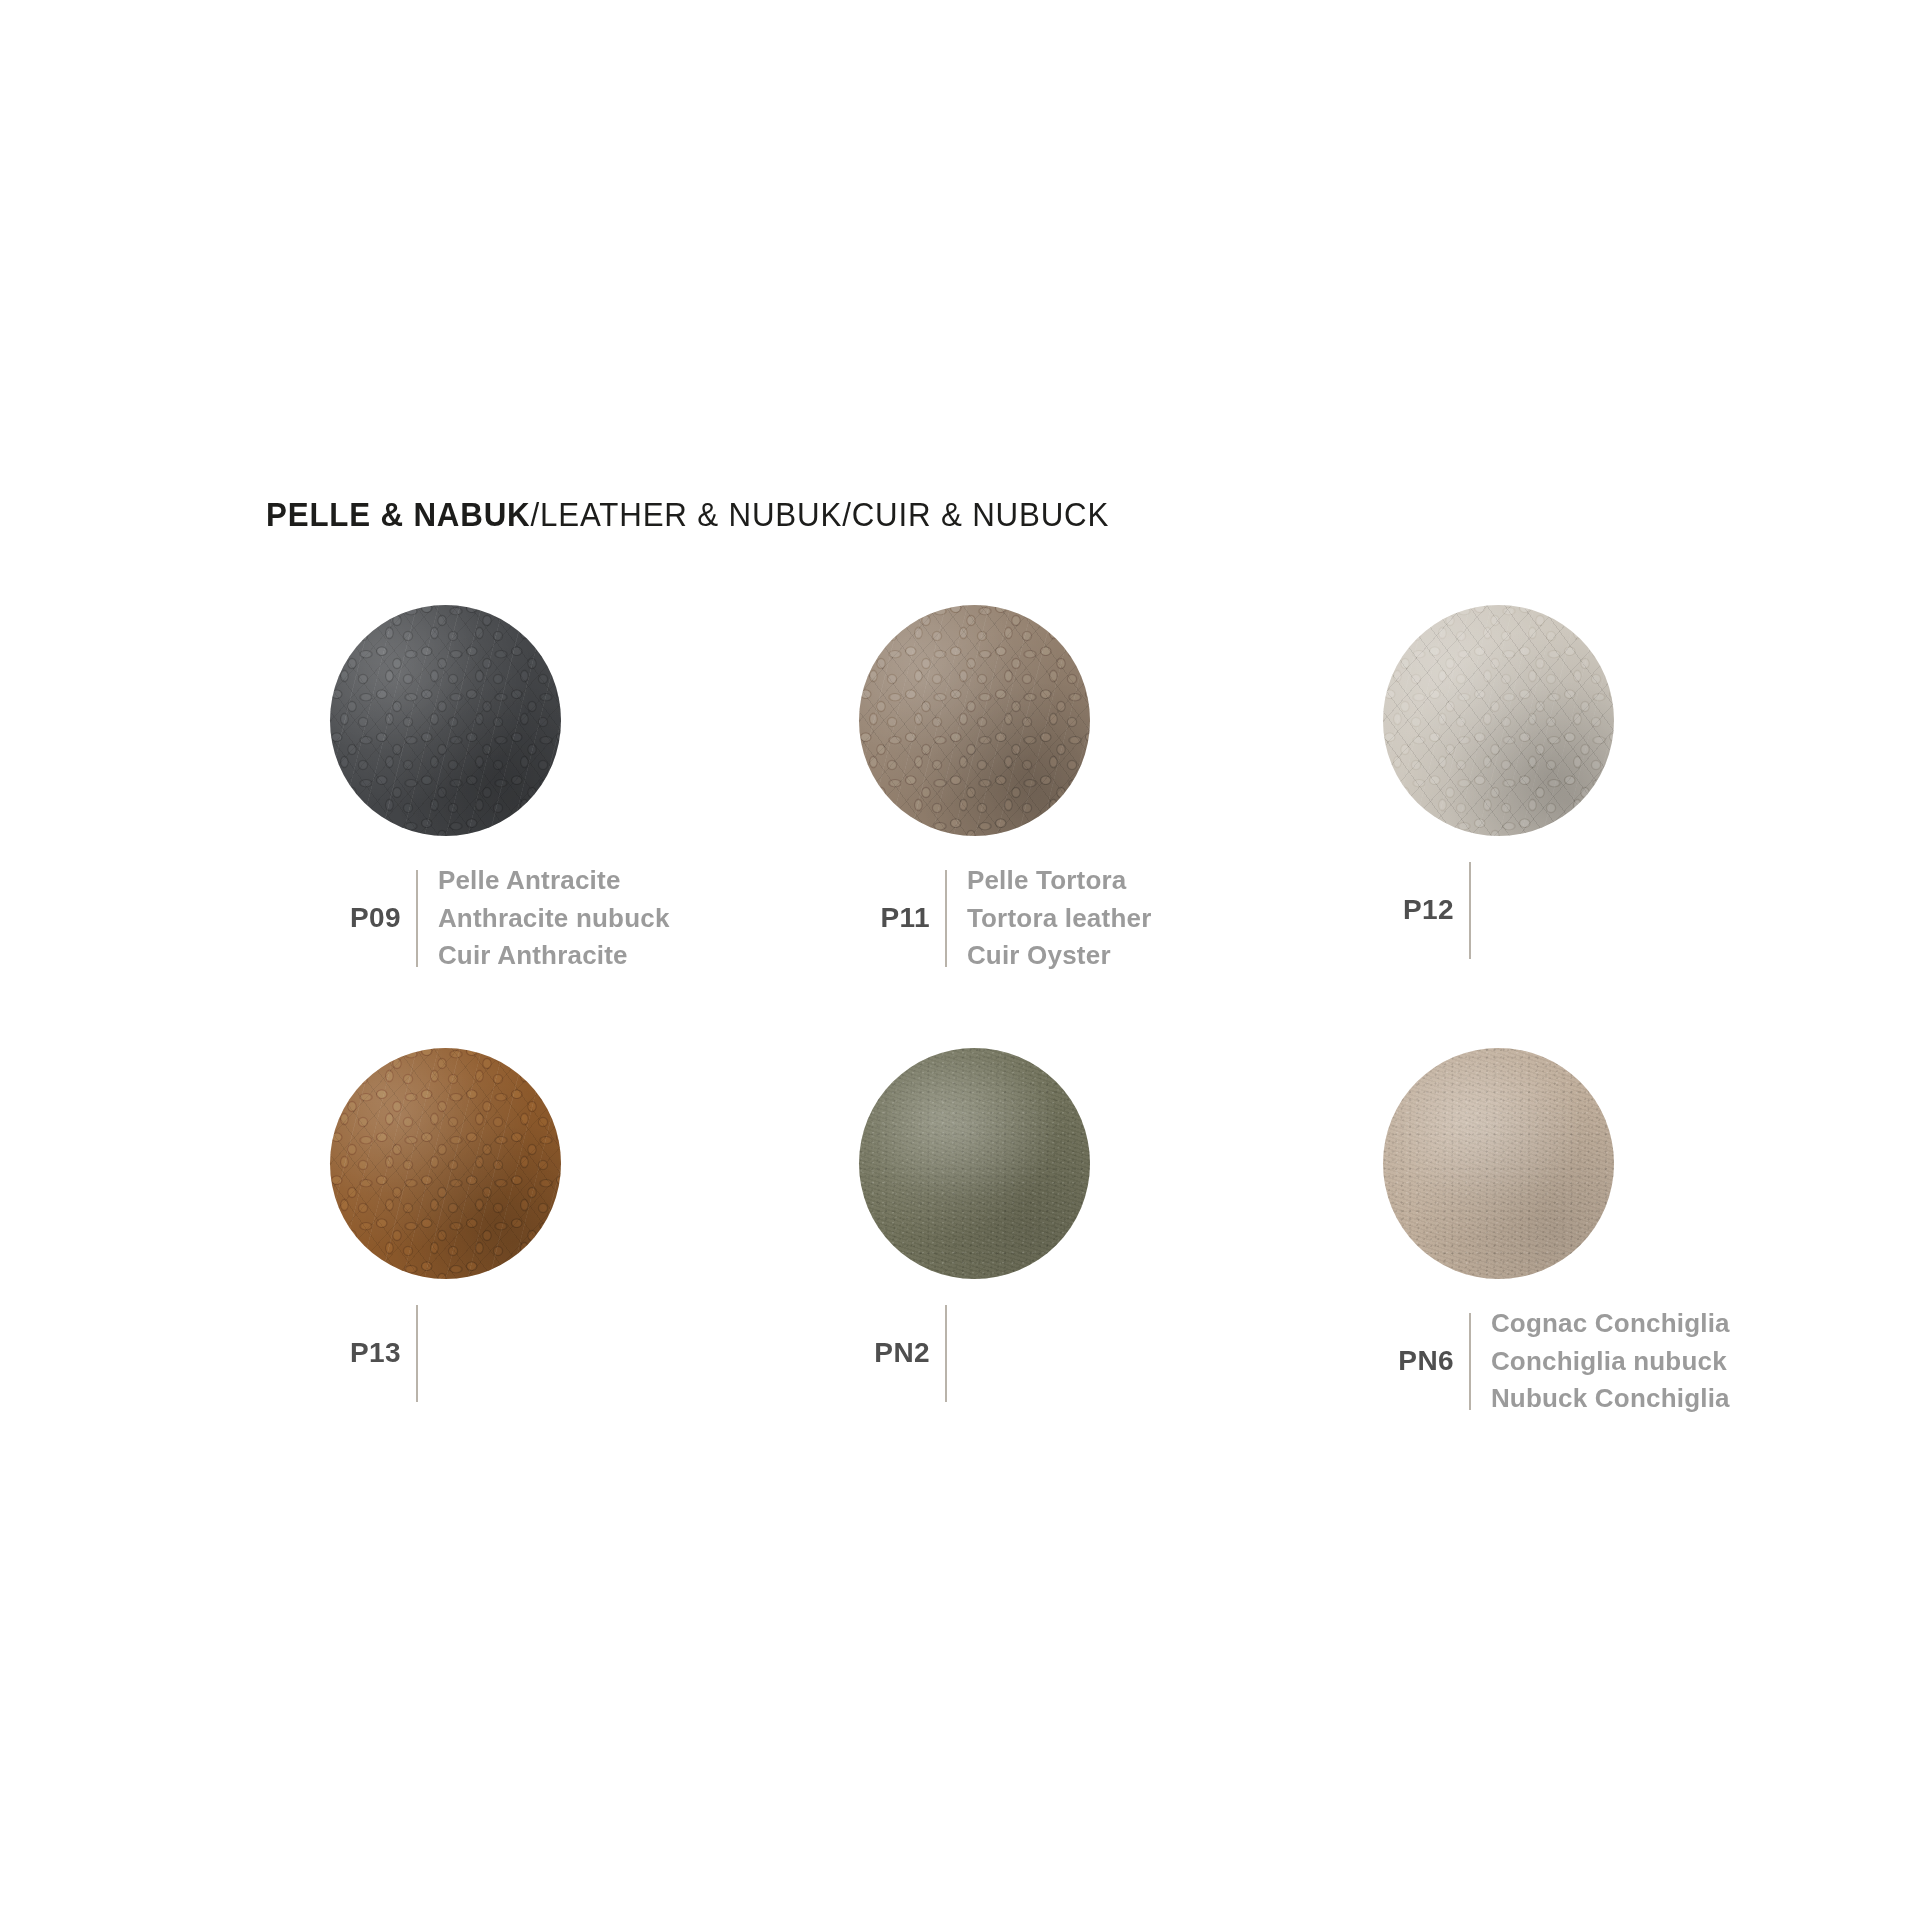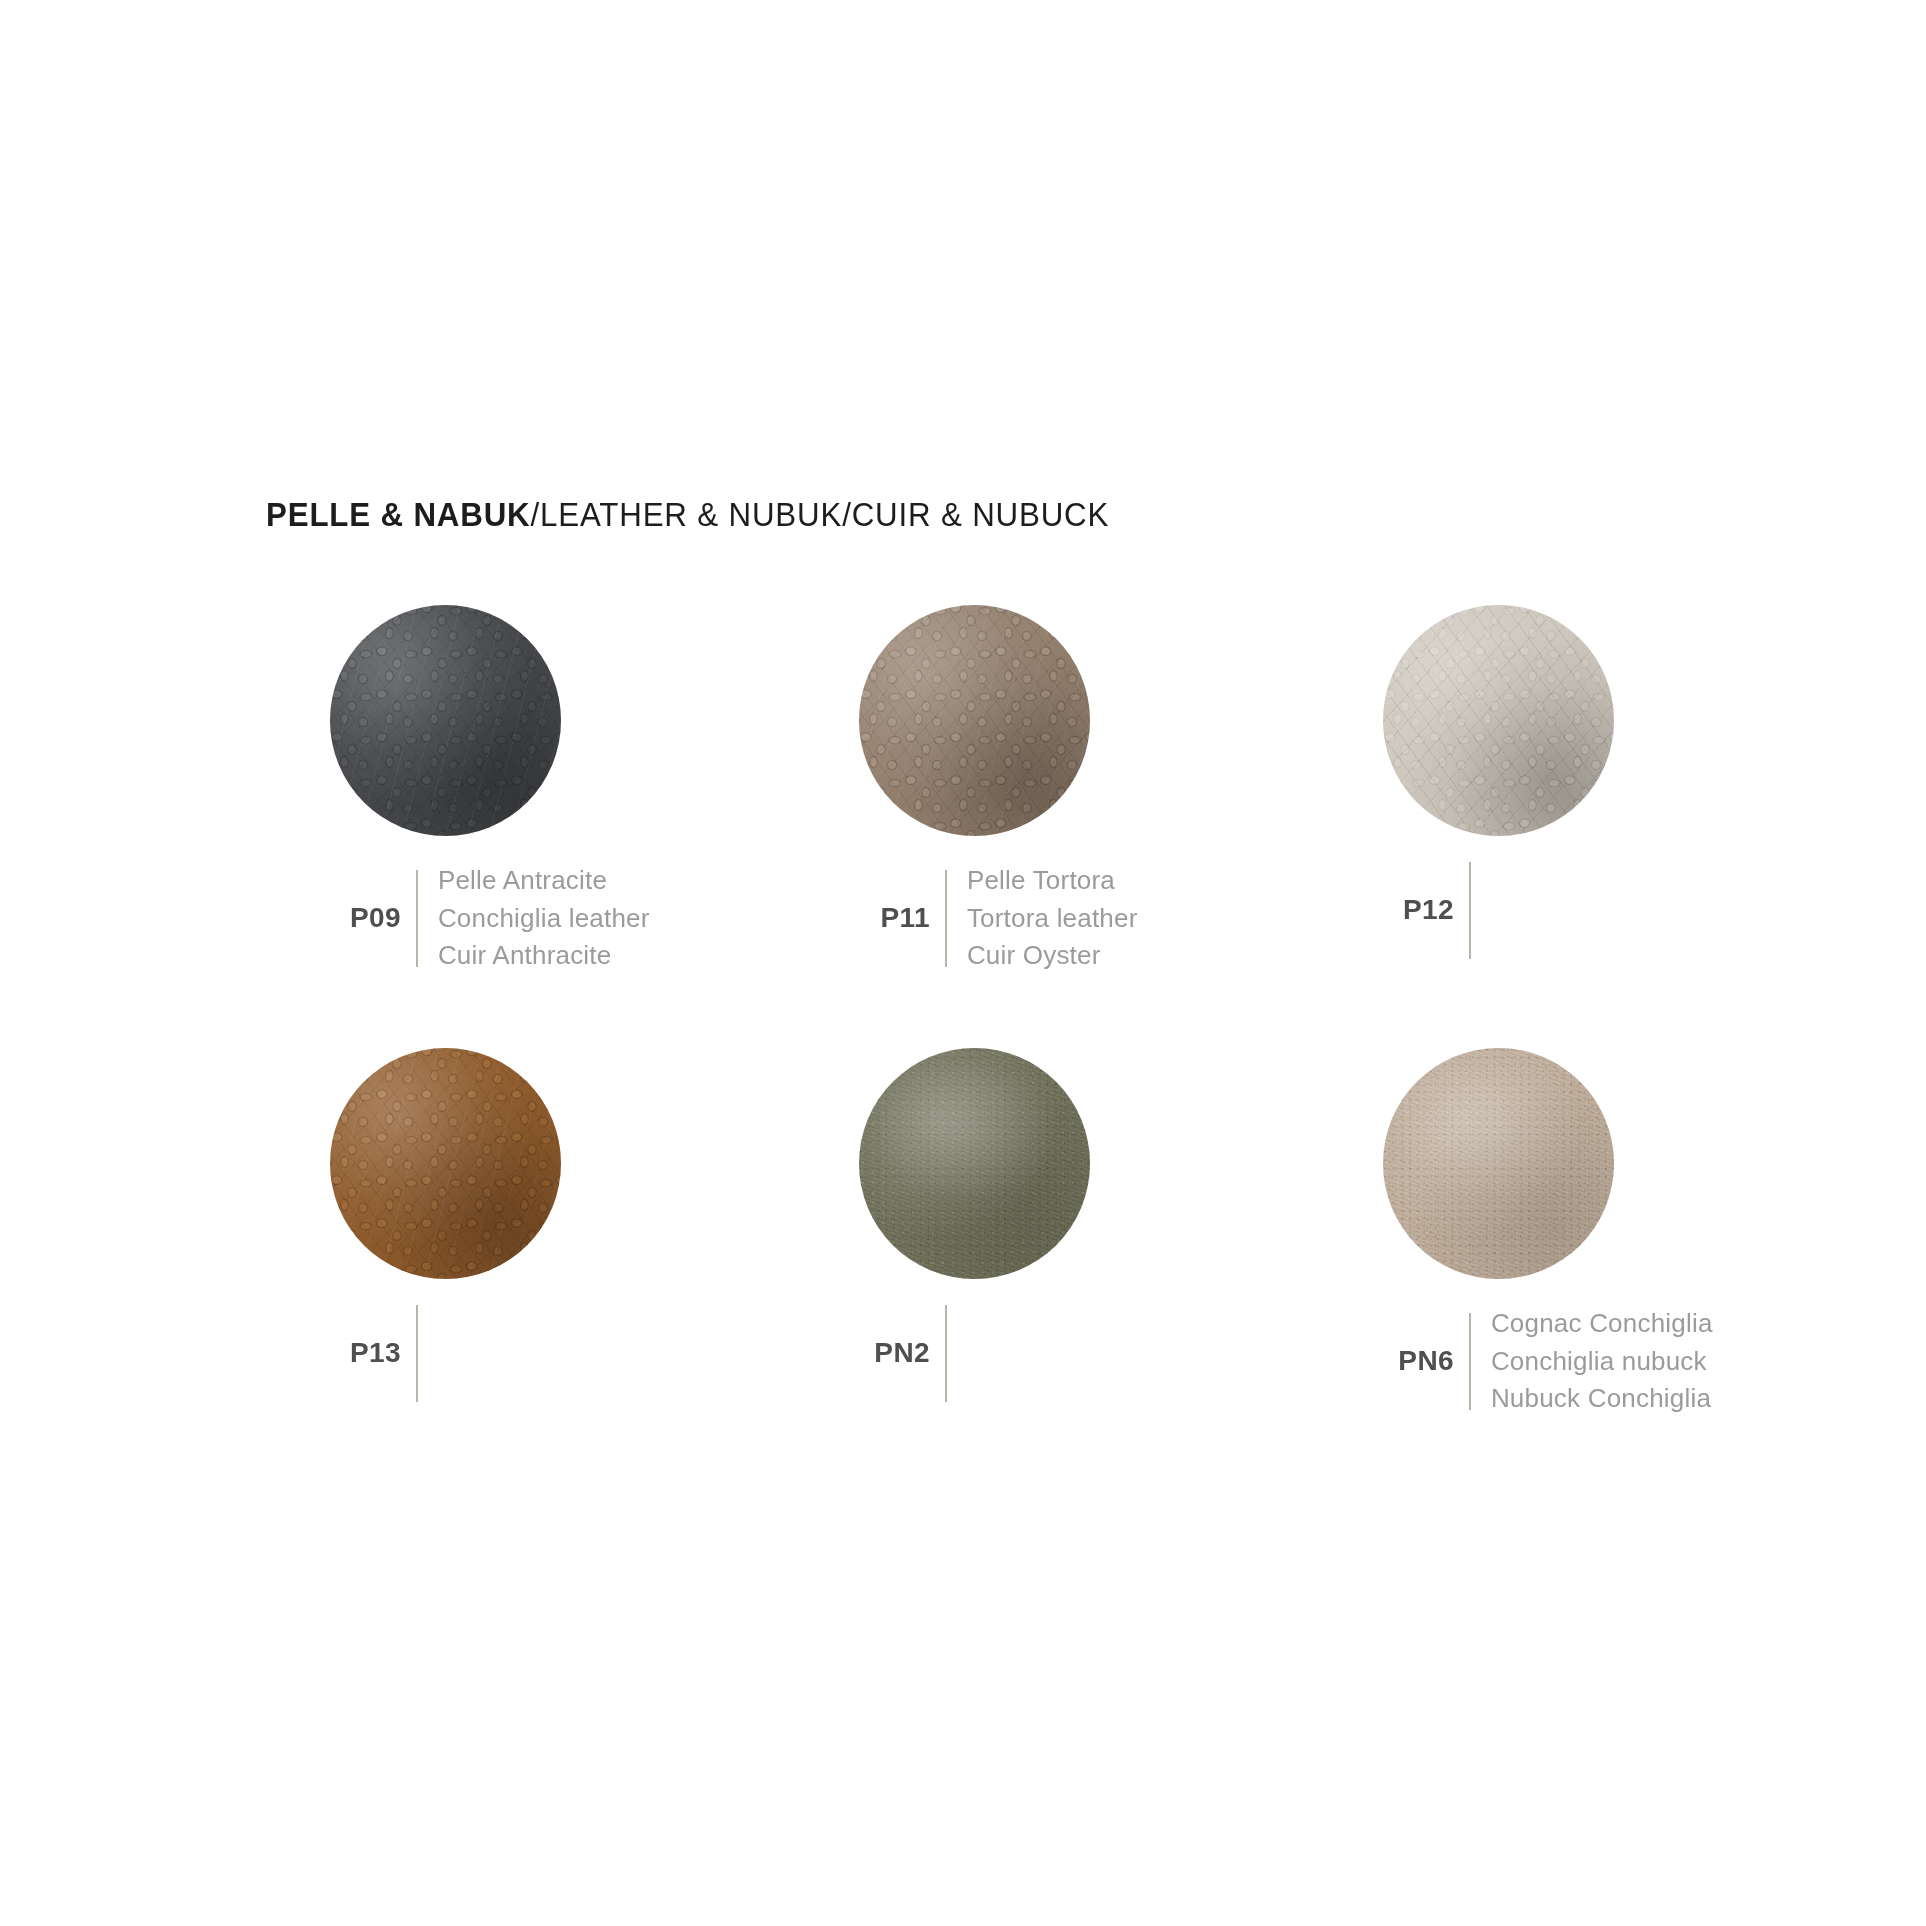--- a/index.html
+++ b/index.html
@@ -165,21 +165,21 @@
     height: 97px;
     background: #b9b3aa;
     margin: 0 20px 0 15.4px;
     flex: 0 0 1.5px;
   }
   .caption-names {
     line-height: 1.45;
   }
   .caption-line {
     font-size: 26px;
-    font-weight: 400;
+    font-weight: 700;
     color: #9b9b9b;
     letter-spacing: 0.2px;
     white-space: nowrap;
   }
 </style>
 </head>
 <body>
 
 <div class="page">
 
@@ -195,21 +195,21 @@
           <div class="swatch-circle tex-leather" title="Anthracite leather" style="background-color: rgb(69, 71, 74);">
             <div class="grain-2"></div>
             <div class="grain-3"></div>
           </div>
         </div>
         <div class="caption">
           <div class="swatch-code">P09</div>
           <div class="caption-divider"></div>
           <div class="caption-names">
             <div class="caption-line">Pelle Antracite</div>
-            <div class="caption-line">Conchiglia leather</div>
+            <div class="caption-line">Anthracite nubuck</div>
             <div class="caption-line">Cuir Anthracite</div>
           </div>
         </div>
       </div>
       <div class="swatch-cell" style="left: 859px; top: 605px;">
         <div class="swatch-circle-wrap" style="width: 231px; height: 231px;">
           <div class="swatch-circle tex-leather" title="Tortora leather" style="background-color: rgb(147, 128, 110);">
             <div class="grain-2"></div>
             <div class="grain-3"></div>
           </div>

